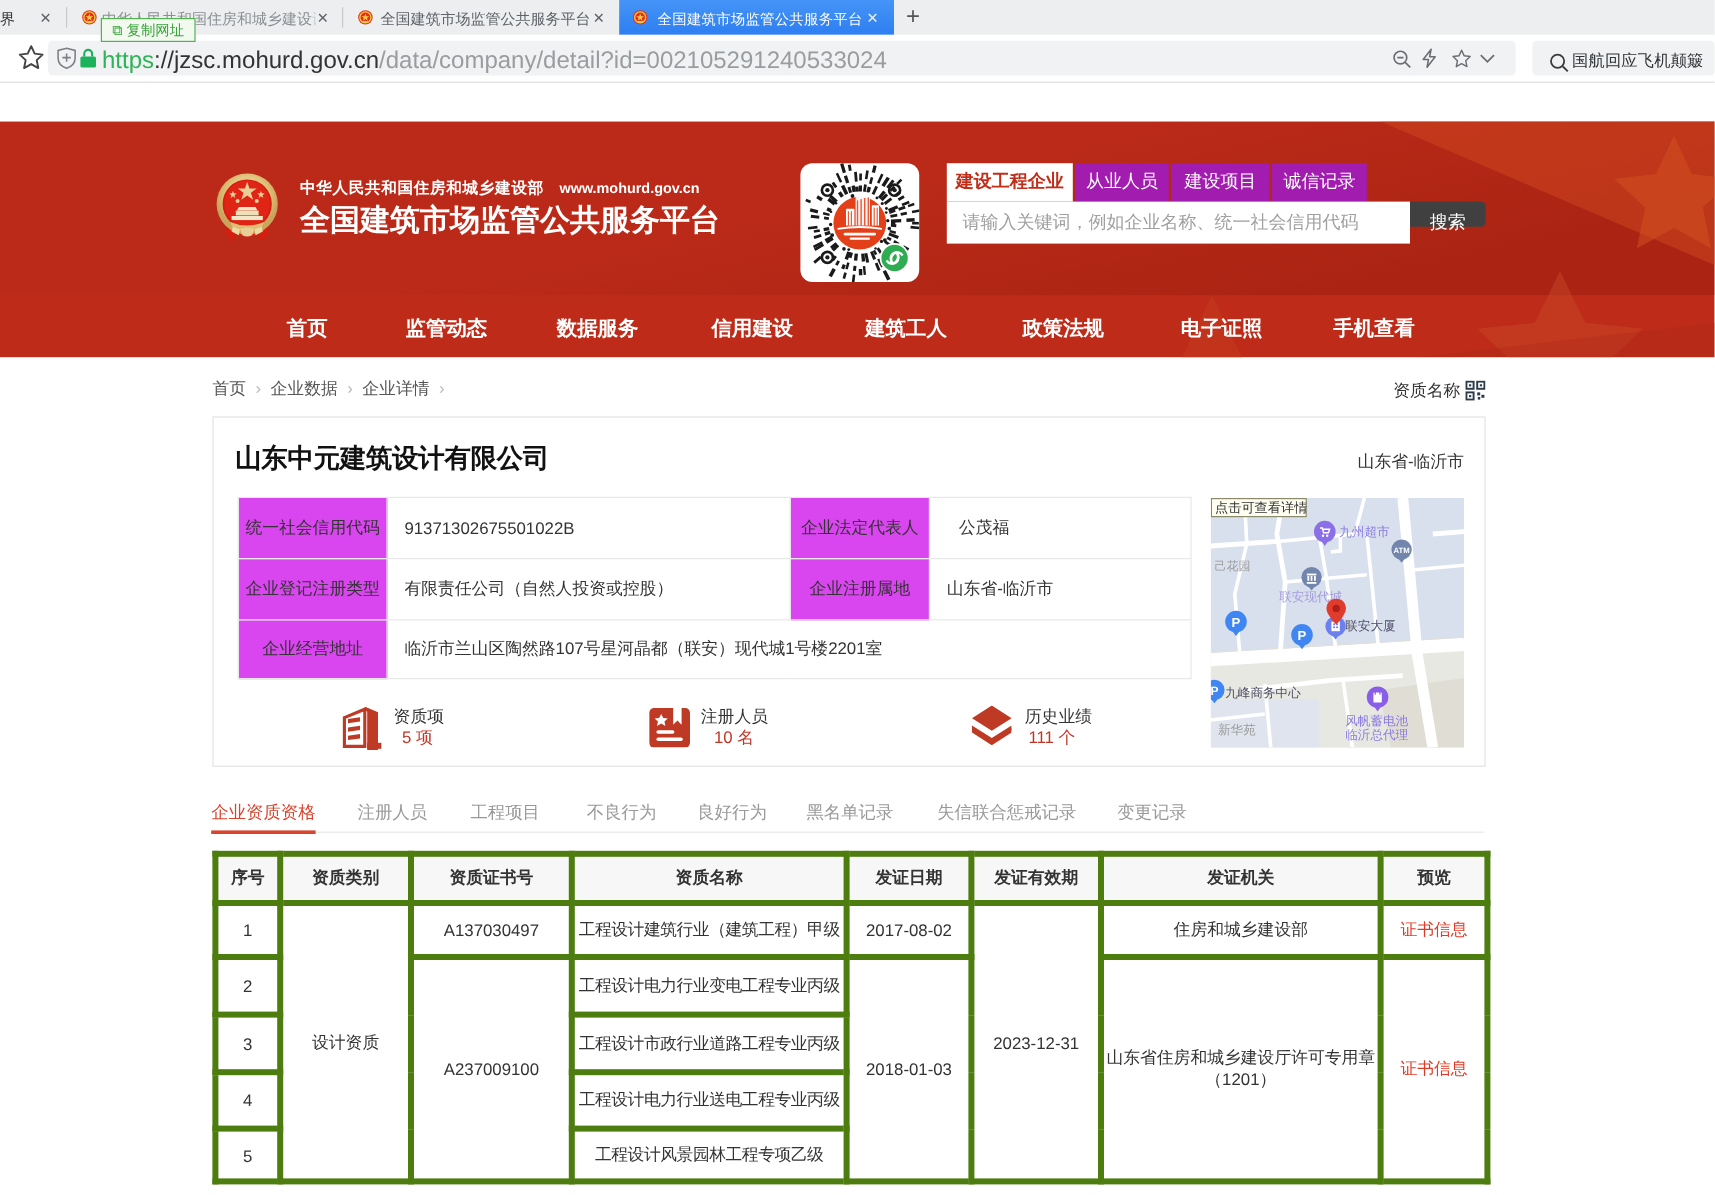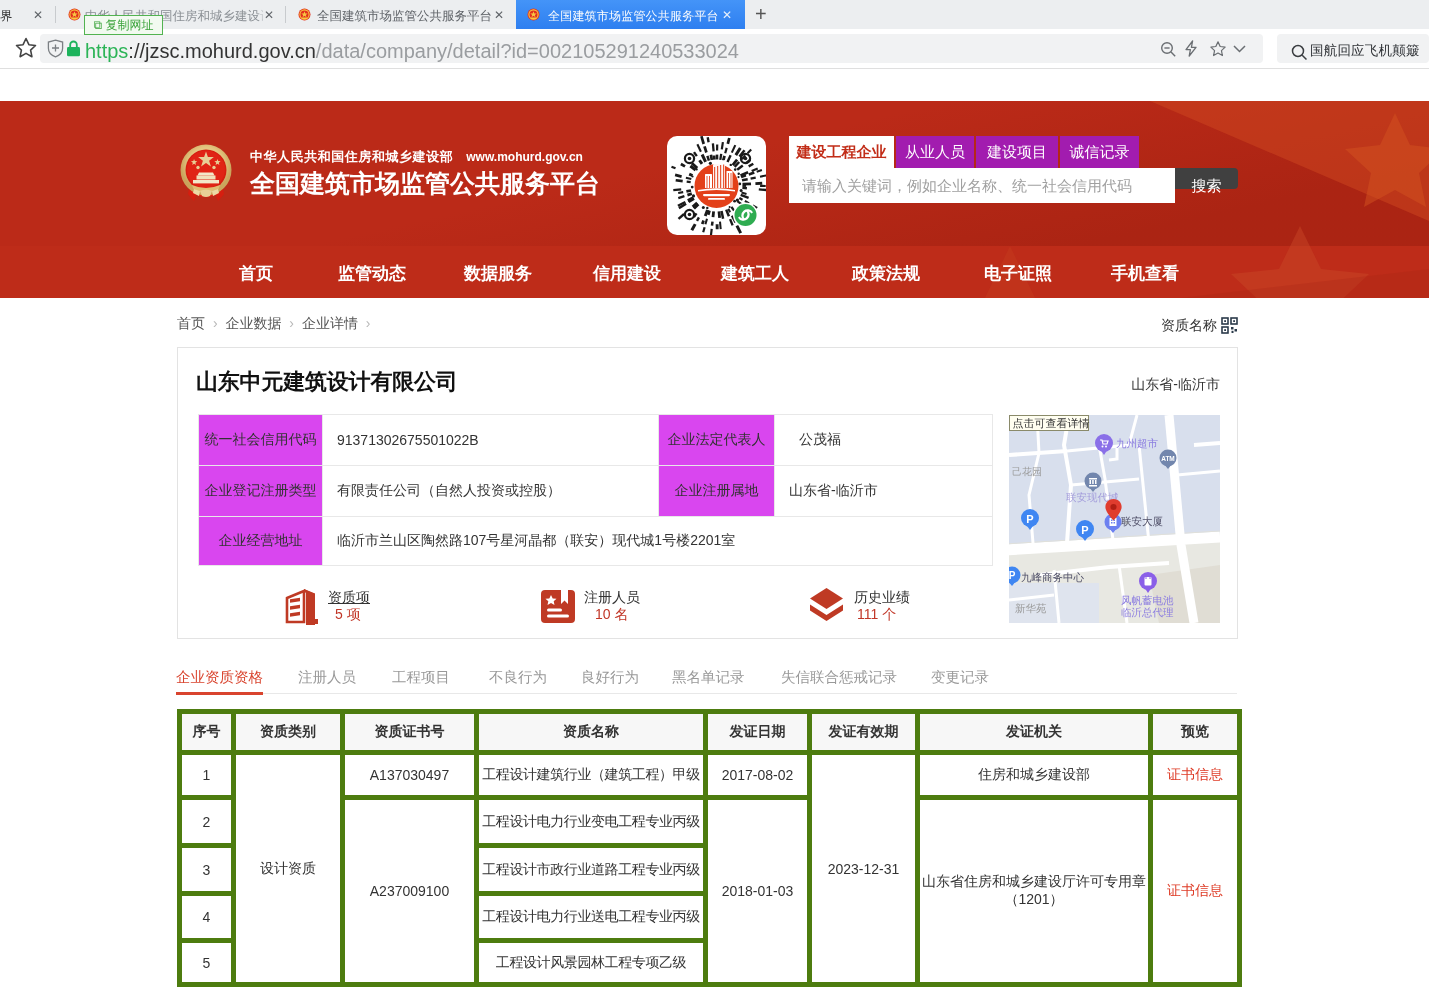--- a/index.html
+++ b/index.html
@@ -372,21 +372,21 @@
       <path d="M3 10 L20 3 L20 34 L3 34 Z" fill="none" stroke="#bf3a24" stroke-width="2.6"></path>
       <g fill="#bf3a24">
           <rect x="6" y="12" width="10" height="3.6" transform="skewY(-8)"></rect>
           <rect x="6" y="19" width="10" height="3.6" transform="skewY(-8)"></rect>
           <rect x="6" y="26" width="10" height="3.6" transform="skewY(-8)"></rect>
         </g>
       <path d="M22 2 L31 6 L31 37 L22 37 Z" fill="#bf3a24"></path>
       <path d="M20 1 L31 5.5 L31 8.5 L20 4 Z" fill="#bf3a24"></path>
       <rect x="22" y="31" width="12" height="5" fill="#bf3a24"></rect>
     </svg>
-    <div class="abs stt" style="left:150px;top:241px;text-decoration:underline;">资质项</div>
+    <div class="abs stt" style="left:150px;top:241px;">资质项</div>
     <div class="abs stn" style="left:157px;top:258px;">5 项</div>
     <svg class="abs" width="34" height="33" viewBox="0 0 34 33" style="left:363px;top:242px;">
       <path d="M4 0h26a4 4 0 014 4v25a4 4 0 01-4 4H4a4 4 0 01-4-4V4a4 4 0 014-4z" fill="#bf3a24"></path>
       <path d="M20 0h7v14l-3.5-3.5L20 14z" fill="#fff"></path>
       <path d="M10 5l1.7 3.4 3.8.4-2.8 2.5.8 3.7-3.5-2-3.5 2 .8-3.7-2.8-2.5 3.8-.4z" fill="#fff"></path>
       <rect x="6" y="18.5" width="15" height="3" rx="1.5" fill="#fff"></rect>
       <rect x="6" y="24.5" width="22" height="3" rx="1.5" fill="#fff"></rect>
     </svg>
     <div class="abs stt" style="left:406px;top:241px;">注册人员</div>
     <div class="abs stn" style="left:417px;top:258px;">10 名</div>

